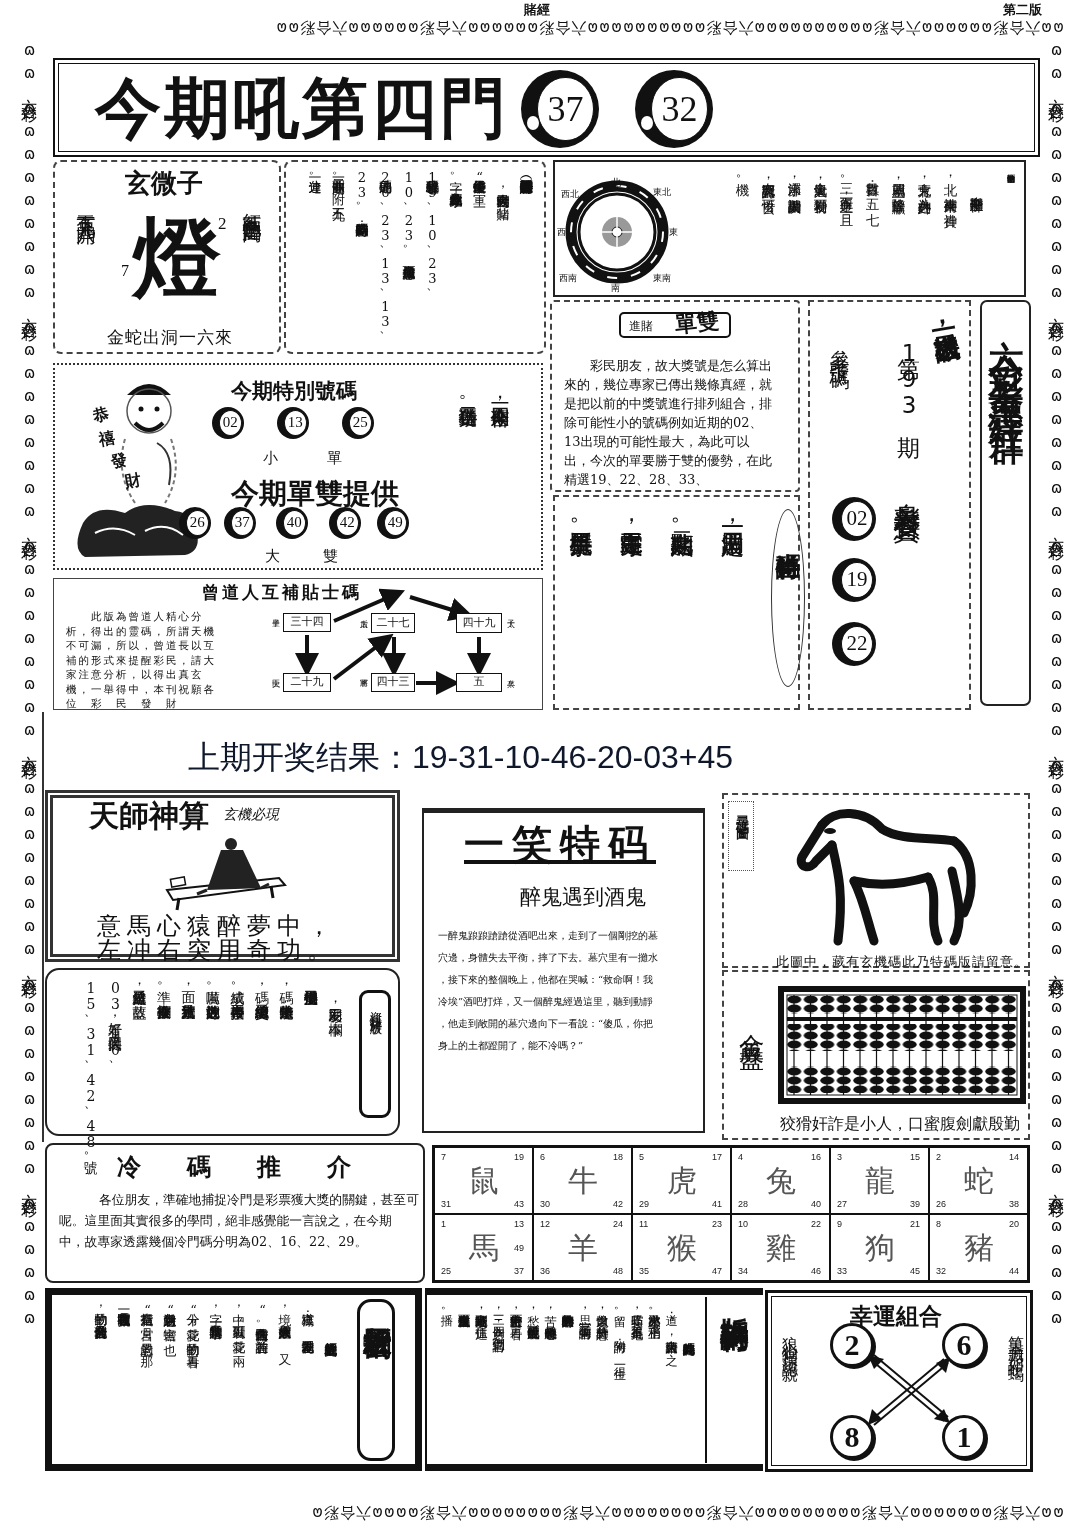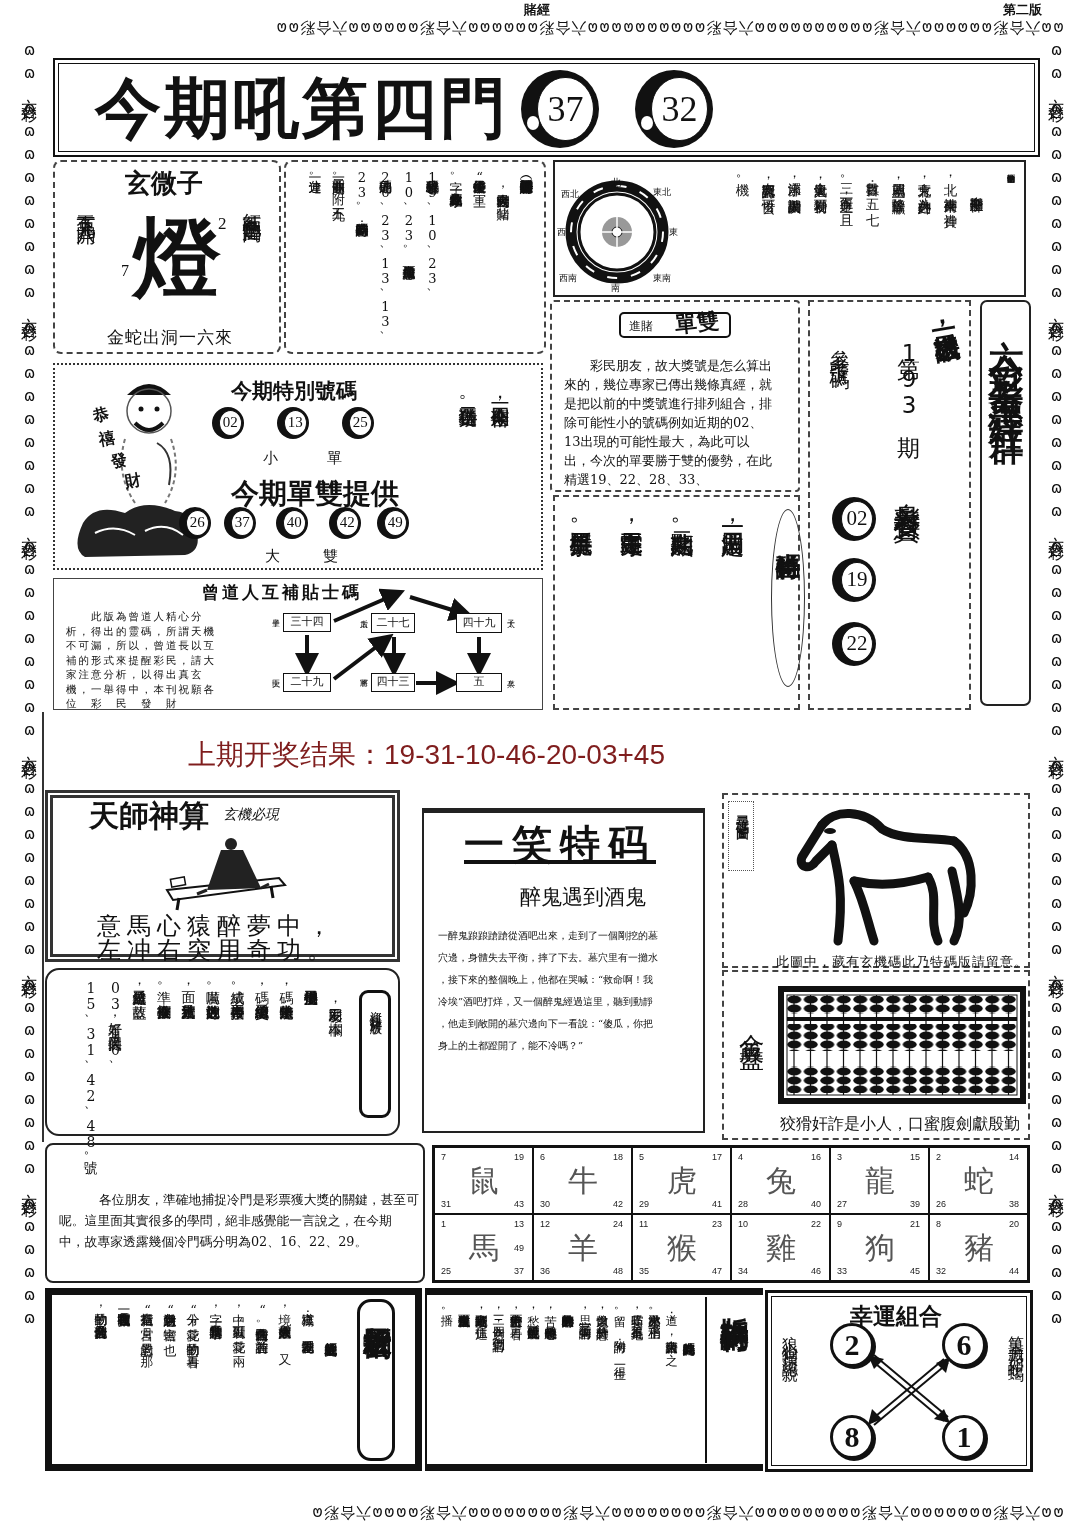--- a/index.html
+++ b/index.html
@@ -27,21 +27,21 @@
 .dotted{border:2px dotted #333}
 .solid{border:2px solid #222}
 
 
 .zgrid{position:absolute;left:432px;top:1145px;width:598px;height:138px;border:2px solid #111;display:grid;grid-template-columns:repeat(6,1fr);grid-template-rows:1fr 1fr}
 .zcell{position:relative;border:1px solid #111;overflow:hidden}
 .zn{position:absolute;font-family:"Liberation Sans",sans-serif;font-size:9px;color:#222}
 .zn.tl{left:6px;top:4px}.zn.tr{right:8px;top:4px}.zn.bl{left:6px;bottom:4px}.zn.br{right:8px;bottom:4px}.zn.mr{right:8px;top:28px}
 .zanimal{position:absolute;left:30px;top:14px;width:38px;height:38px;font-size:30px;line-height:38px;text-align:center;color:#555}
 
-.red-result{position:absolute;left:188px;top:736px;color:#7f1d1d;font-size:28px;white-space:nowrap}
+.red-result{position:absolute;left:188px;top:736px;color:#0f172a;font-size:32px;white-space:nowrap}
 .red-result .num{font-family:"Liberation Sans",sans-serif}
 </style>
 </head>
 <body>
 
 <div class="abs sans bold" style="left:524px;top:1px;font-size:13px">賭經</div>
 <div class="abs sans bold" style="left:1003px;top:1px;font-size:13px">第二版</div>
 
 <div class="bdr-h" style="top:18px">ɷɷ六合彩ɷɷɷɷɷɷ六合彩ɷɷɷɷɷɷɷɷɷɷ六合彩ɷɷɷɷɷɷɷɷɷɷ六合彩ɷɷɷɷɷɷ六合彩ɷɷɷɷɷɷ六合彩ɷɷ</div>
 <div class="bdr-h" style="top:1503px">ɷɷ六合彩ɷɷɷɷɷɷɷ六合彩ɷɷɷɷɷɷɷɷɷ六合彩ɷɷɷɷɷɷɷɷ六合彩ɷɷɷɷɷɷɷɷ六合彩ɷɷɷɷ六合彩ɷ</div>
@@ -363,20 +363,21 @@
     </g>
     <rect x="8" y="10" width="231" height="18" fill="url(#bead)"></rect>
     <rect x="9" y="31" width="230" height="4" fill="#111"></rect>
     <rect x="8" y="38" width="231" height="27" fill="url(#bead)"></rect>
     <rect x="8" y="80" width="231" height="27" fill="url(#bead)"></rect>
   </svg>
   <div class="abs" style="left:56px;top:142px;font-size:16px;white-space:nowrap">狡猾奸詐是小人，口蜜腹劍獻殷勤</div>
 </div>
 
 <div class="box" style="left:45px;top:1143px;width:380px;height:140px;border:2px solid #222;border-radius:8px">
+  <div class="abs bold" style="left:70px;top:6px;font-size:24px;letter-spacing:46px;white-space:nowrap">冷碼推介</div>
   <div class="abs lines" style="left:12px;top:44px;font-size:12.8px;line-height:21px">
     <div style="padding-left:40px">各位朋友，準確地捕捉冷門是彩票獲大獎的關鍵，甚至可</div>
     <div>呢。這里面其實很多的學問，絕非感覺能一言說之，在今期</div>
     <div>中，故專家透露幾個冷門碼分明為02、16、22、29。</div>
   </div>
 </div>
 
 <div class="zgrid">
   <div class="zcell">
       <span class="zanimal">鼠</span>

